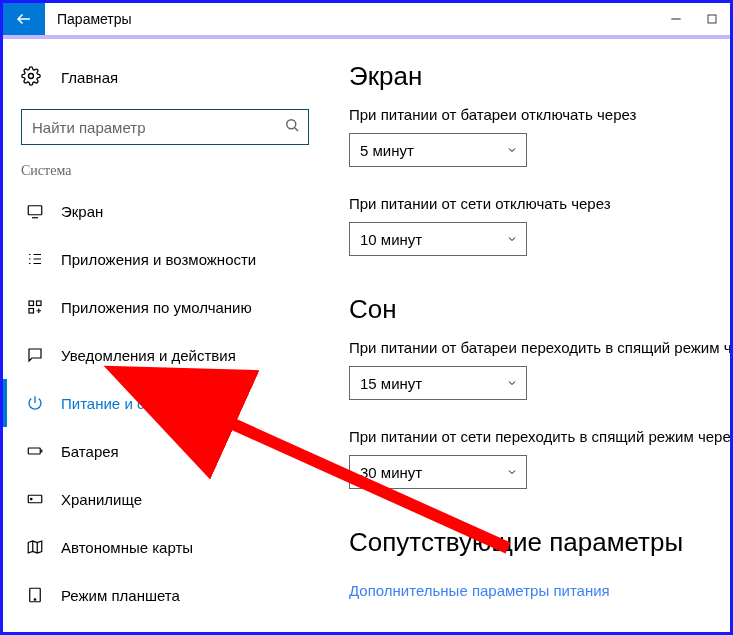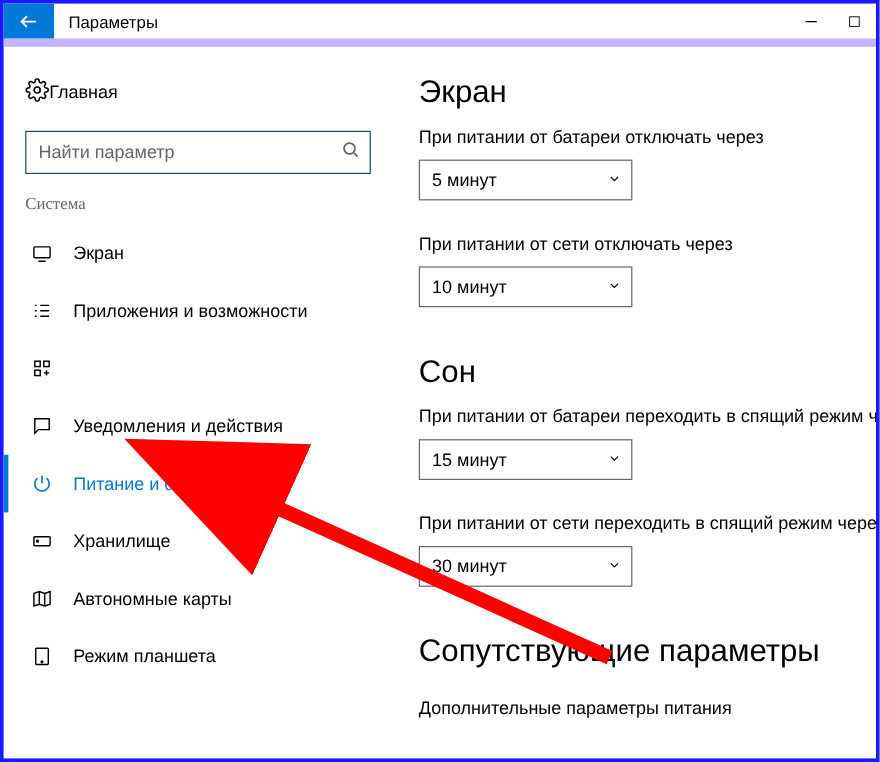--- a/index.html
+++ b/index.html
@@ -1,50 +1,50 @@
 <!DOCTYPE html>
 <html><head>
 <meta charset="utf-8">
 <style>
   * { box-sizing: border-box; margin: 0; padding: 0; }
   html, body { width: 733px; height: 635px; font-family: "Segoe UI", Arial, sans-serif; overflow: hidden; }
   body { border: 3px solid #1a1aff; background: #fff; position: relative; }
 
   
-  .titlebar { height: 36px; display: flex; align-items: stretch; border-bottom: 7px solid #c4b5fd; }
+  .titlebar { height: 36px; display: flex; align-items: stretch; border-bottom: 4px solid #c4b5fd; }
   .back-btn { width: 42px; background: #0078d7; color: #fff; display: flex; align-items: center; justify-content: center; font-size: 18px; cursor: pointer; }
   .title-text { flex: none; padding: 0 12px; display: flex; align-items: center; font-size: 14px; color: #000; }
   .title-spacer { flex: 1; }
   .win-ctrl { width: 36px; display: flex; align-items: center; justify-content: center; color: #555; font-size: 14px; cursor: pointer; }
 
   .body { display: flex; height: calc(100% - 36px); }
 
   
   .sidebar { width: 324px; padding: 18px 0 0 0; overflow: hidden; }
-  .home-row { display: flex; align-items: center; height: 40px; padding-left: 18px; gap: 0; font-size: 15px; margin-bottom: 12px; cursor: pointer; }
+  .home-row { display: flex; align-items: center; height: 40px; padding-left: 18px; gap: 20px; font-size: 15px; margin-bottom: 12px; cursor: pointer; }
   .home-row .icon svg { width: 20px; height: 20px; }
   .search-wrap { margin: 0 18px 18px 18px; position: relative; }
   .search-input { width: 100%; height: 36px; border: 1px solid #0c4a6e; padding: 0 36px 0 10px; font-size: 15px; background: #fff; color: #666; }
   .search-input::placeholder { color: #666; }
   .search-icon { position: absolute; right: 8px; top: 50%; transform: translateY(-50%); color: #666; }
   .section-label { padding: 0 18px 8px 18px; color: #666; font-size: 14px; font-family: Liberation Serif, serif; }
   .nav-item { display: flex; align-items: center; height: 48px; padding-left: 18px; gap: 16px; font-size: 15px; cursor: pointer; border-left: 4px solid transparent; }
   .nav-item .icon { width: 20px; display: flex; justify-content: center; }
   .nav-item .icon svg { width: 18px; height: 18px; }
   .nav-item.active { color: #0078d7; border-left-color: #0078d7; }
   .nav-item.active svg { stroke: #0078d7; }
 
   
   .main { flex: 1; padding: 22px 0 0 22px; overflow: hidden; white-space: nowrap; }
   .main h1 { font-weight: 400; font-size: 26px; margin-bottom: 14px; }
   .setting-label { font-size: 15px; color: #000; margin-bottom: 10px; }
   .dropdown { width: 178px; height: 34px; border: 1px solid #666; display: flex; align-items: center; justify-content: space-between; padding: 0 8px 0 10px; font-size: 15px; margin-bottom: 28px; cursor: pointer; background: #fff; }
   .dropdown .chev svg { width: 12px; height: 12px; }
   .section-gap { height: 10px; }
-  .link { color: #000000; font-size: 15px; cursor: pointer; margin-top: 10px; display: inline-block; }
+  .link { color: #3b82f6; font-size: 15px; cursor: pointer; margin-top: 10px; display: inline-block; }
 
   
   #arrow-overlay { position: absolute; left: 0; top: 0; pointer-events: none; }
 </style>
 </head>
 <body>
 
 <div class="titlebar">
   <div class="back-btn">
     <svg viewBox="0 0 24 24" width="18" height="18" fill="none" stroke="#fff" stroke-width="2">
@@ -108,37 +108,47 @@
     </div>
     <div class="nav-item">
       <span class="icon">
           <svg viewBox="0 0 24 24" fill="none" stroke="#000" stroke-width="1.6">
             <rect x="4" y="4" width="6" height="6"></rect>
             <rect x="14" y="4" width="6" height="6"></rect>
             <rect x="4" y="14" width="6" height="6"></rect>
             <path d="M14 17h6M17 14v6"></path>
           </svg>
         </span>
+      <span>Приложения по умолчанию</span>
     </div>
     <div class="nav-item">
       <span class="icon">
           <svg viewBox="0 0 24 24" fill="none" stroke="#000" stroke-width="1.6">
             <path d="M4 4h16v12H8l-4 4z"></path>
           </svg>
         </span>
       <span>Уведомления и действия</span>
     </div>
     <div class="nav-item active">
       <span class="icon">
           <svg viewBox="0 0 24 24" fill="none" stroke="#0078d7" stroke-width="1.8">
             <path d="M12 3v9"></path>
             <path d="M7 6a8 8 0 1 0 10 0"></path>
           </svg>
         </span>
       <span>Питание и спящий режим</span>
+    </div>
+    <div class="nav-item">
+      <span class="icon">
+          <svg viewBox="0 0 24 24" fill="none" stroke="#000" stroke-width="1.6">
+            <rect x="3" y="8" width="16" height="8" rx="1"></rect>
+            <path d="M21 10v4"></path>
+          </svg>
+        </span>
+      <span>Батарея</span>
     </div>
     <div class="nav-item">
       <span class="icon">
           <svg viewBox="0 0 24 24" fill="none" stroke="#000" stroke-width="1.6">
             <rect x="3" y="7" width="18" height="10" rx="1"></rect>
             <circle cx="7" cy="12" r="1" fill="#000"></circle>
           </svg>
         </span>
       <span>Хранилище</span>
     </div>

